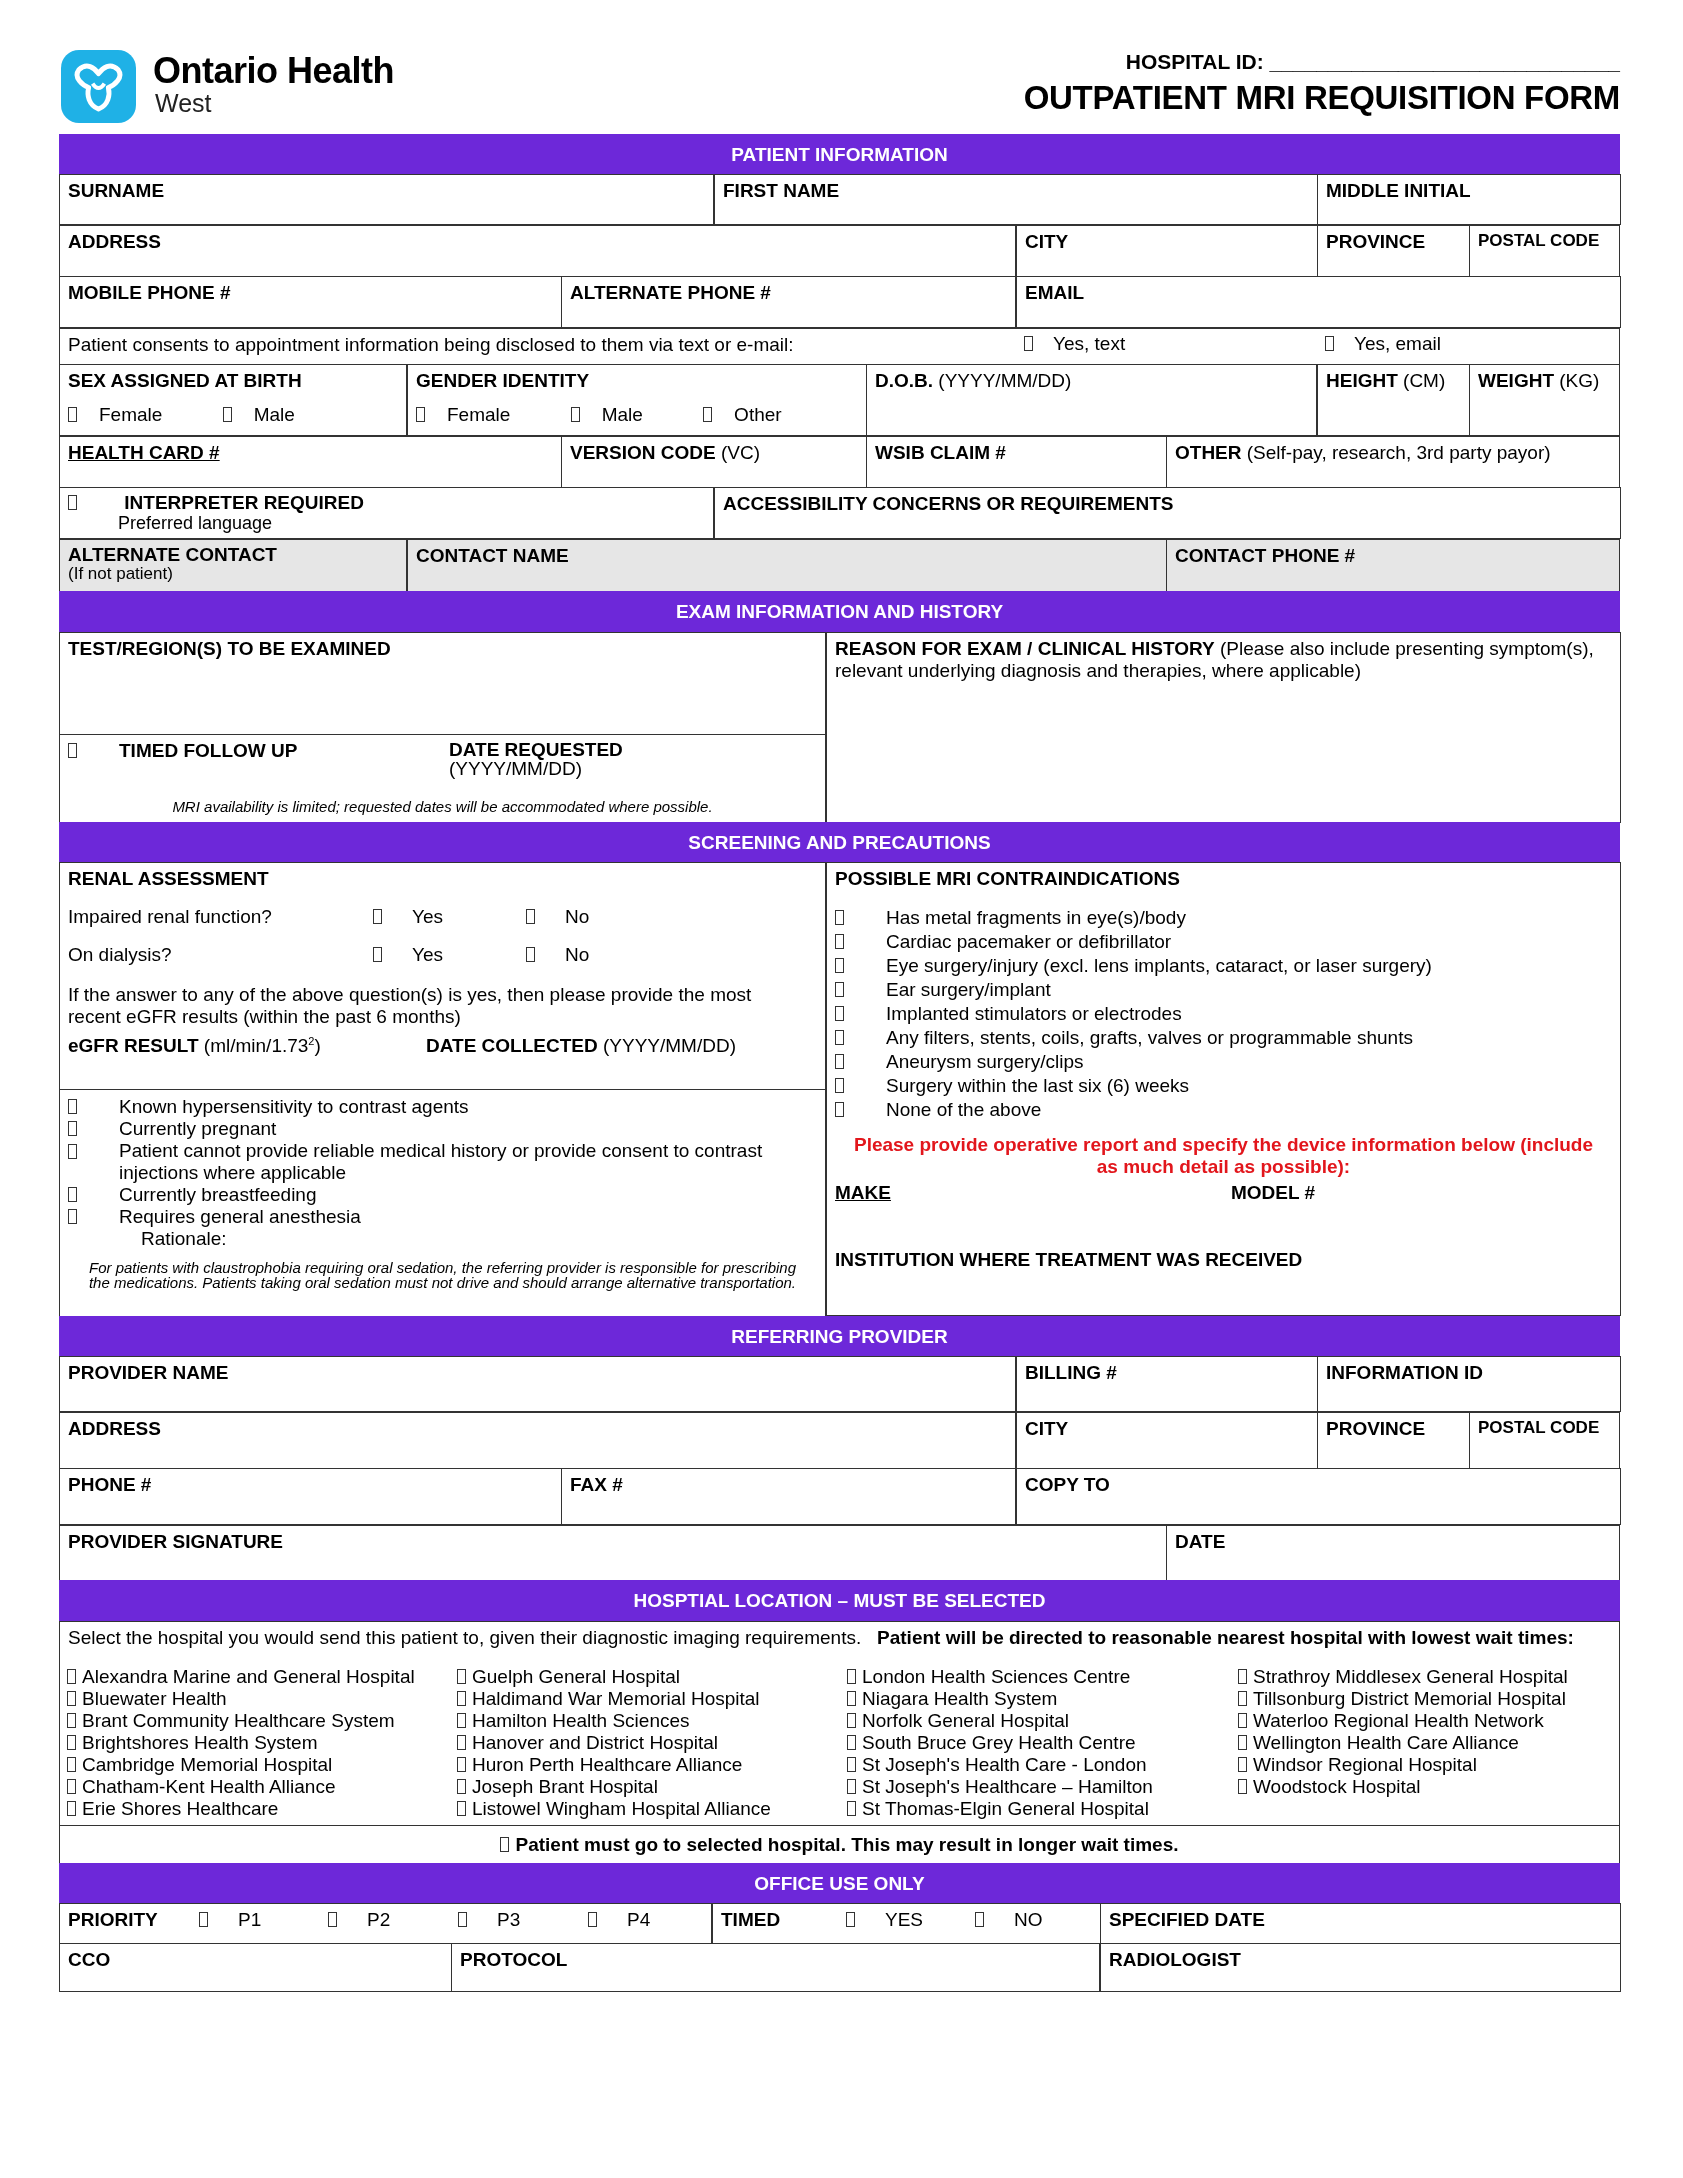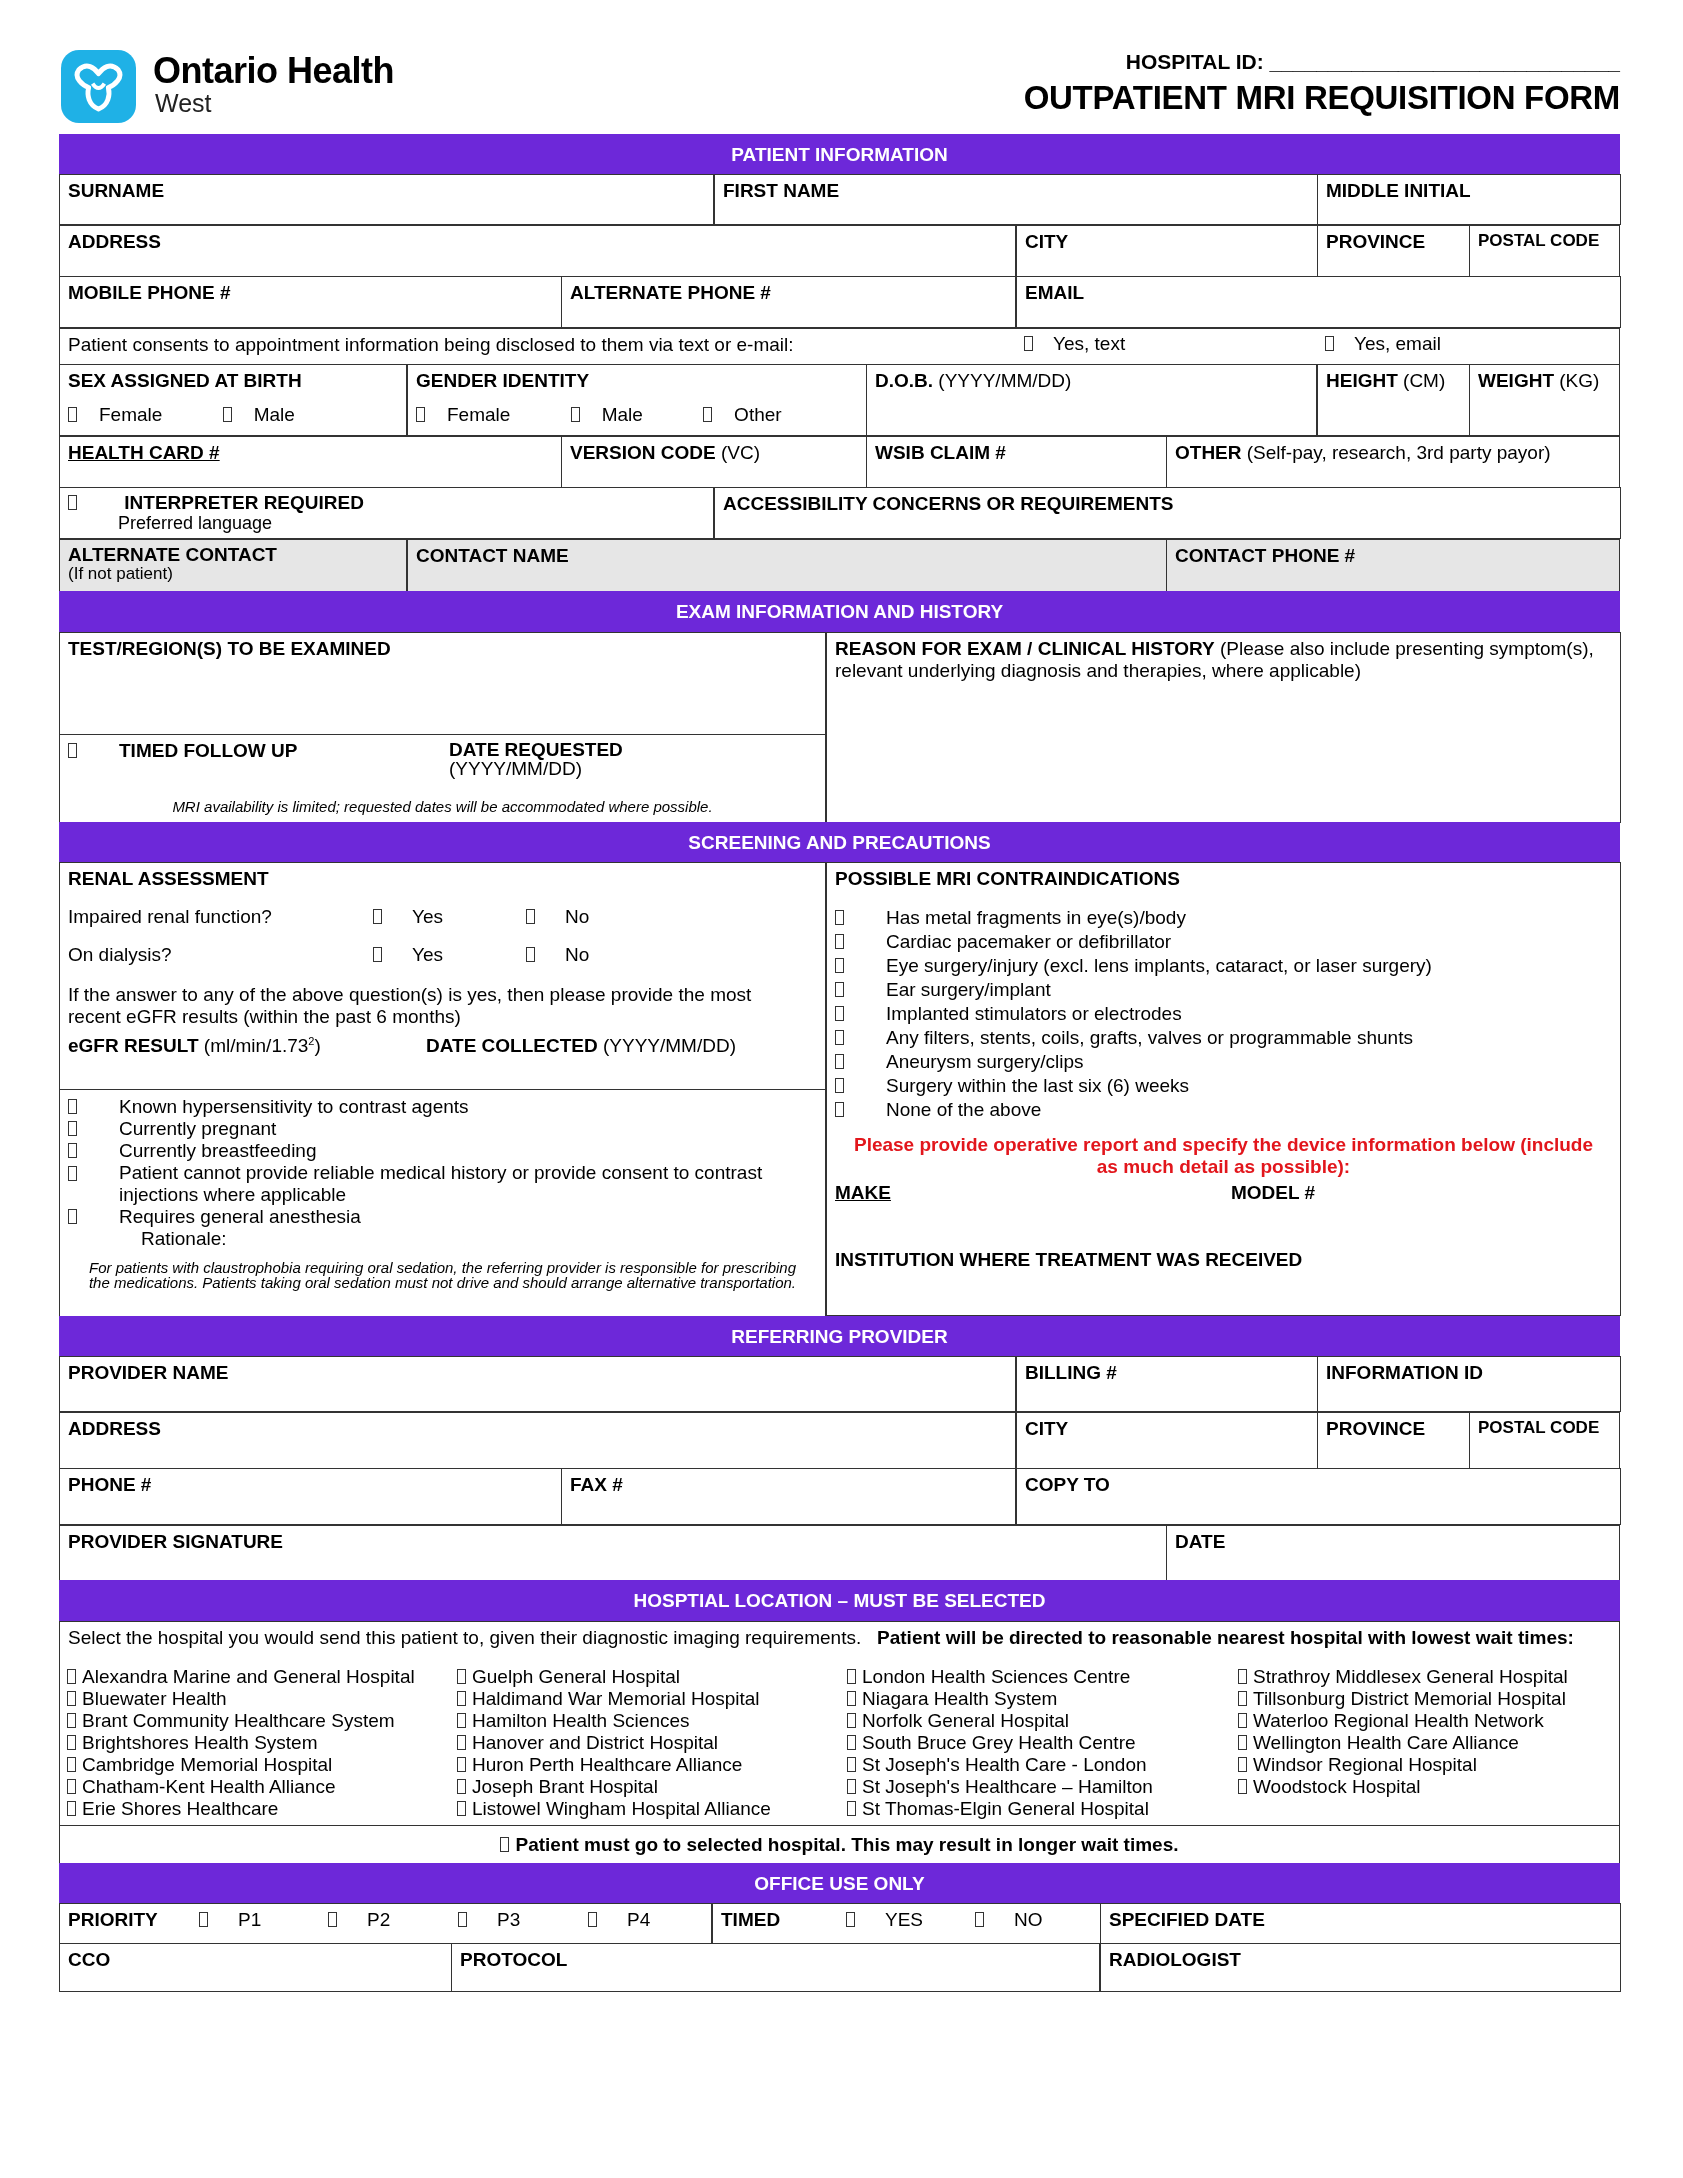--- a/index.html
+++ b/index.html
@@ -124,25 +124,25 @@
   <div style="position:absolute;top:172px;left:8px;white-space:nowrap;">
     <span class="lbl">eGFR RESULT</span> <span>(ml/min/1.73</span><sup style="font-size:11px;">2</sup><span>)</span>
   </div>
   <div style="position:absolute;top:172px;left:366px;white-space:nowrap;">
     <span class="lbl">DATE COLLECTED</span> <span>(YYYY/MM/DD)</span>
   </div>
 </div>
 <div class="cell" style="left:59px;top:1089px;width:767px;height:228px;line-height:22px;padding-top:6px;">
   <div><span class="cb"></span><span style="margin-left:36px;">Known hypersensitivity to contrast agents</span></div>
   <div><span class="cb"></span><span style="margin-left:36px;">Currently pregnant</span></div>
-  <div><span class="cb"></span><span style="margin-left:36px;">Currently breastfeeding</span></div>
   <div style="display:flex;">
       <span class="cb" style="flex:none;margin-top:4px;"></span>
       <span style="margin-left:36px;width:653px;">Patient cannot provide reliable medical history or provide consent to contrast injections where applicable</span>
     </div>
+  <div><span class="cb"></span><span style="margin-left:36px;">Currently breastfeeding</span></div>
   <div><span class="cb"></span><span style="margin-left:36px;">Requires general anesthesia</span></div>
   <div style="margin-left:73px;">Rationale:</div>
   <div class="ital" style="margin-top:10px;line-height:15px;padding:0 20px;">For patients with claustrophobia requiring oral sedation, the referring provider is responsible for prescribing the medications. Patients taking oral sedation must not drive and should arrange alternative transportation.</div>
 </div>
 
 <div class="cell" style="left:826px;top:862px;width:795px;height:454px;">
   <div class="lbl">POSSIBLE MRI CONTRAINDICATIONS</div>
   <div style="margin-top:16px;line-height:24px;">
     <div><span class="cb"></span><span style="margin-left:36px;">Has metal fragments in eye(s)/body</span></div>
     <div><span class="cb"></span><span style="margin-left:36px;">Cardiac pacemaker or defibrillator</span></div>

